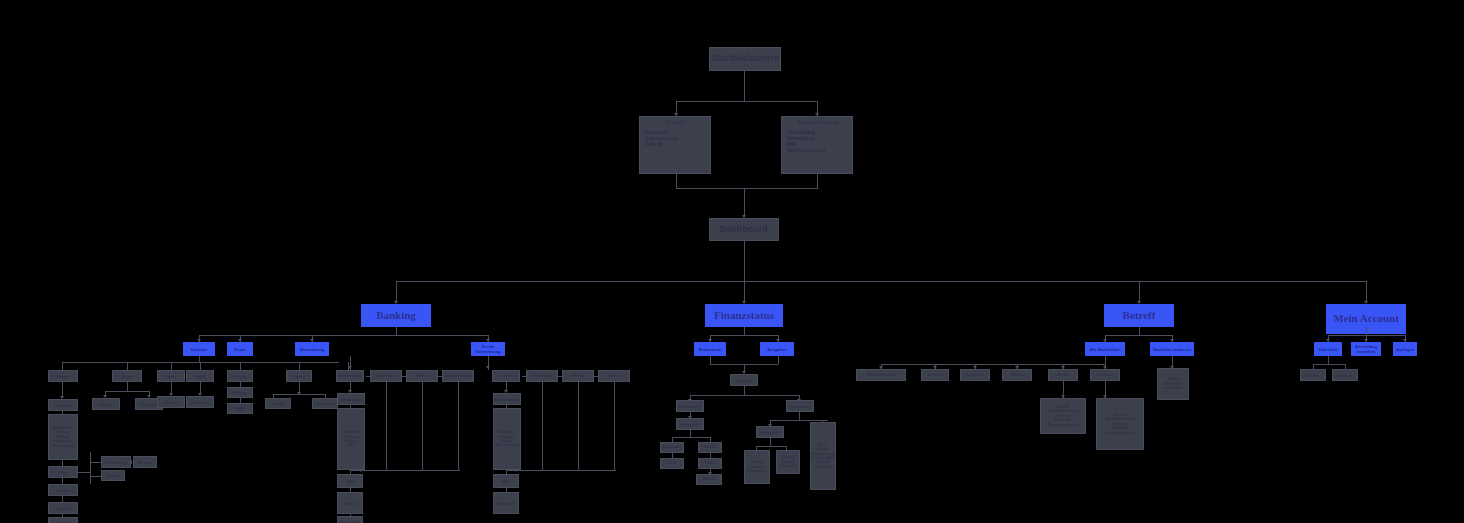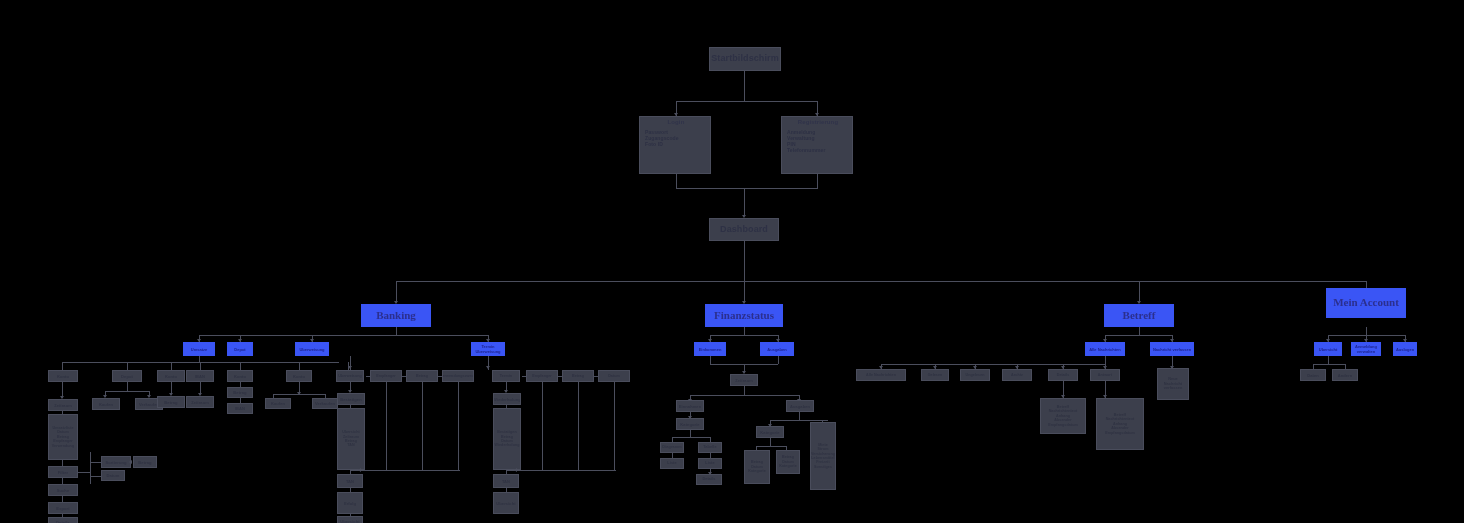--- a/index.html
+++ b/index.html
@@ -129,21 +129,21 @@
     <div class="line v" style="left: 744px; top: 281px; width: 1px; height: 22px;"></div>
     <div class="line v" style="left: 1139px; top: 281px; width: 1px; height: 22px;"></div>
     <div class="line v" style="left: 1366px; top: 281px; width: 1px; height: 22px;"></div>
     <div class="arrow" style="left: 393.5px; top: 301px;"></div>
     <div class="arrow" style="left: 741.5px; top: 301px;"></div>
     <div class="arrow" style="left: 1136.5px; top: 301px;"></div>
     <div class="arrow" style="left: 1363.5px; top: 301px;"></div>
     <div class="node blue lg" style="left: 361px; top: 304px; width: 70px; height: 23px;">Banking</div>
     <div class="node blue lg" style="left: 705px; top: 304px; width: 78px; height: 23px;">Finanzstatus</div>
     <div class="node blue lg" style="left: 1104px; top: 304px; width: 70px; height: 23px;">Betreff</div>
-    <div class="node blue lg" style="left: 1326px; top: 288px; width: 80px; height: 30px;">Mein Account</div>
+    <div class="node blue lg" style="left: 1326px; top: 304px; width: 80px; height: 30px;">Mein Account</div>
     <div class="line v" style="left: 396px; top: 327px; width: 1px; height: 8px;"></div>
     <div class="line h" style="left: 199px; top: 335px; width: 290px; height: 1px;"></div>
     <div class="line v" style="left: 199px; top: 335px; width: 1px; height: 7px;"></div>
     <div class="arrow" style="left: 196.5px; top: 339px;"></div>
     <div class="line v" style="left: 240px; top: 335px; width: 1px; height: 7px;"></div>
     <div class="arrow" style="left: 237.5px; top: 339px;"></div>
     <div class="line v" style="left: 312px; top: 335px; width: 1px; height: 7px;"></div>
     <div class="arrow" style="left: 309.5px; top: 339px;"></div>
     <div class="line v" style="left: 488px; top: 335px; width: 1px; height: 7px;"></div>
     <div class="arrow" style="left: 485.5px; top: 339px;"></div>

